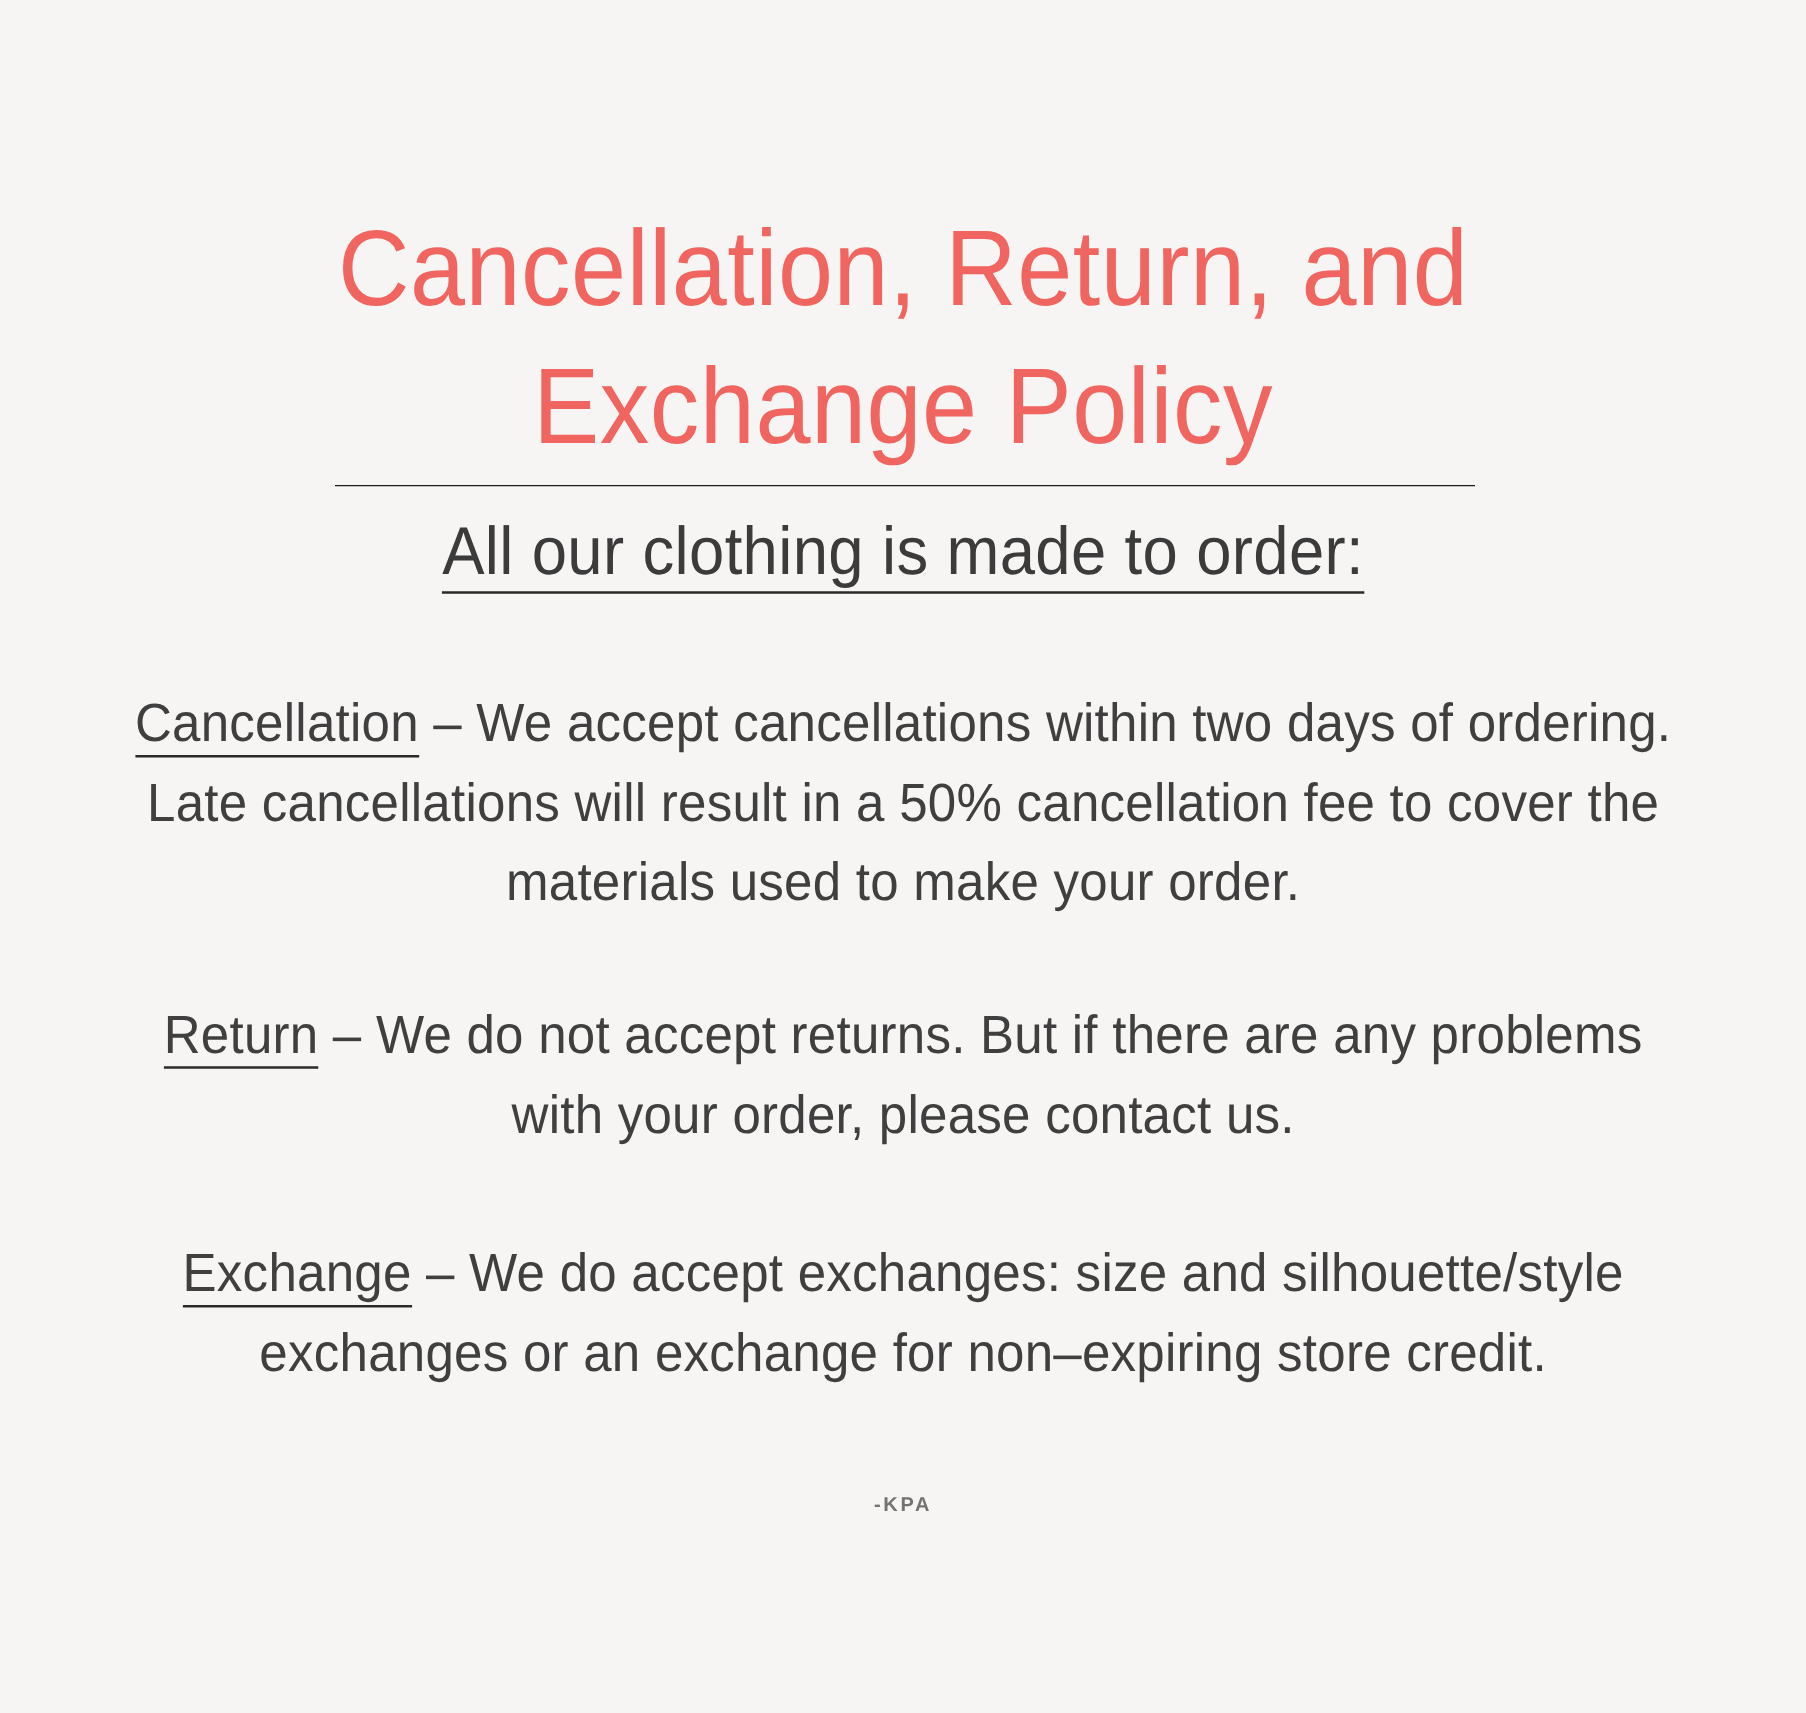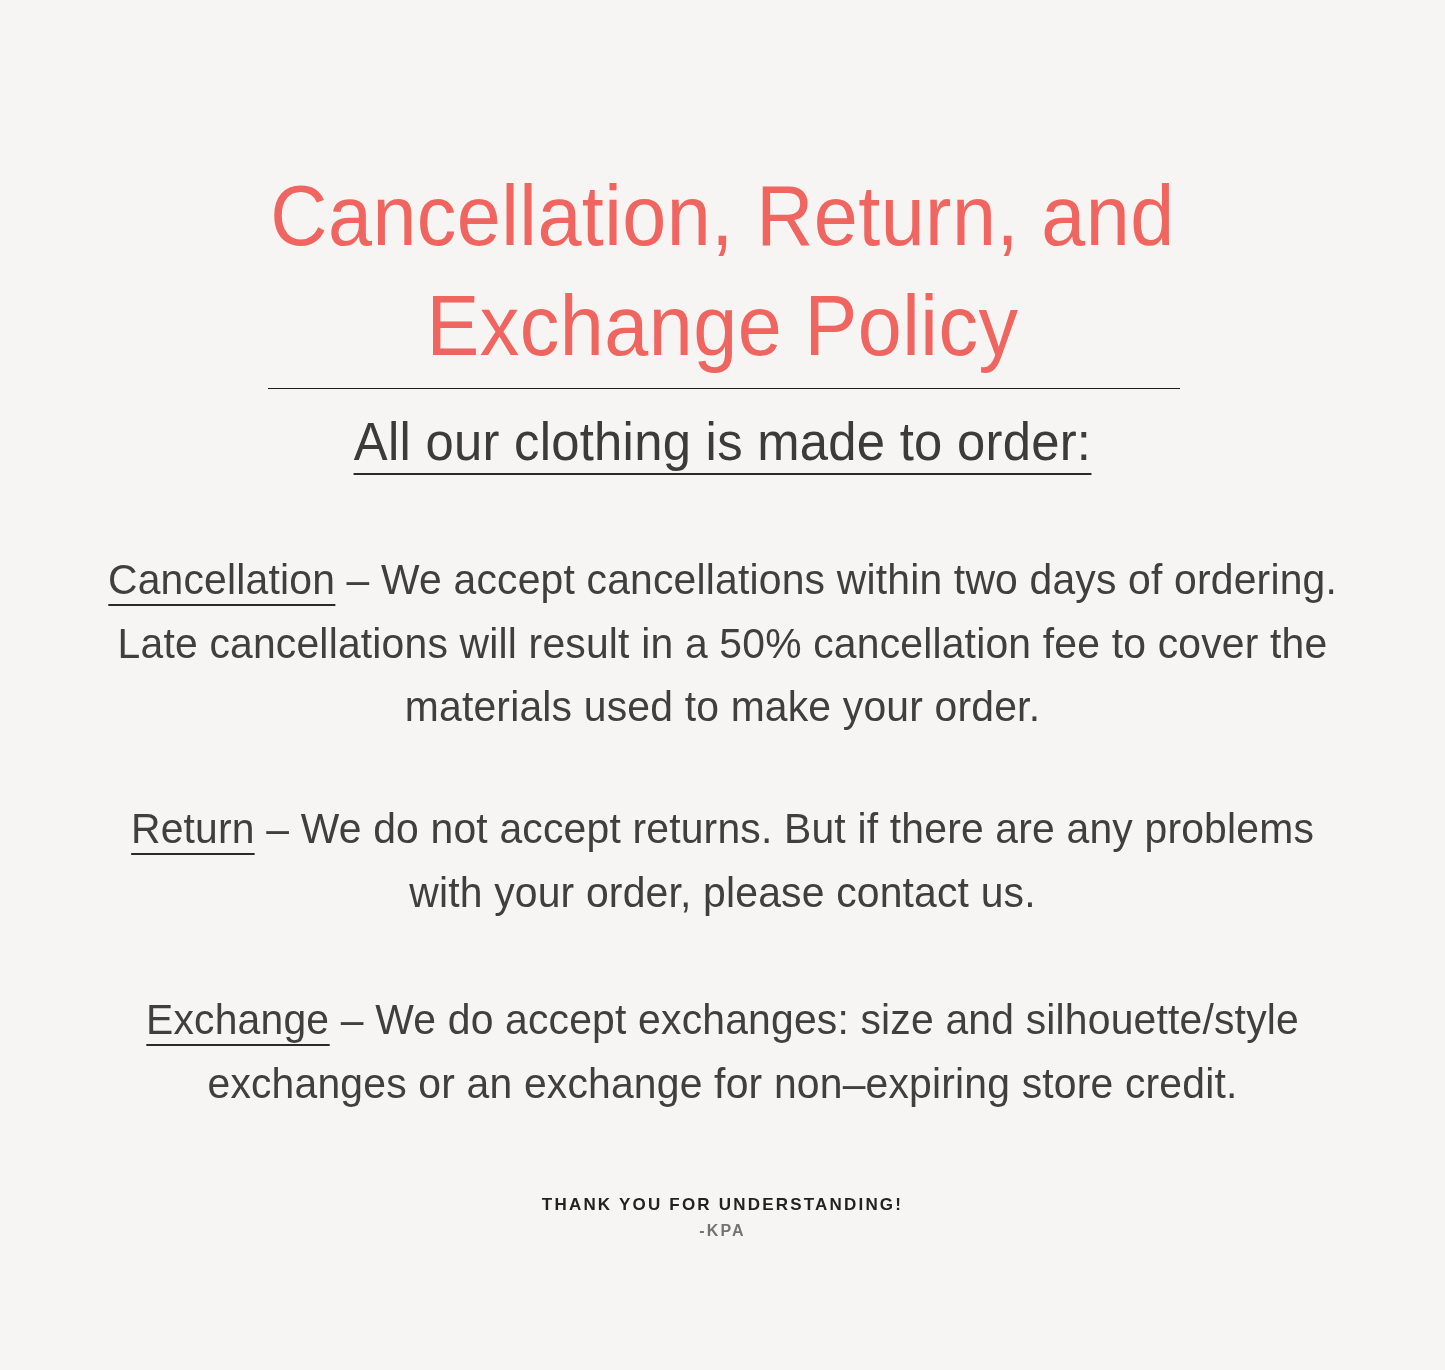--- a/index.html
+++ b/index.html
@@ -128,17 +128,16 @@
 
   <div class="body-block para-return">
     <span class="lead">Return</span><span> – </span><span>We do not accept returns. But if there are any problems with your order, please contact us.</span>
   </div>
 
   <div class="body-block para-exchange">
     <span class="lead">Exchange</span><span> – </span><span>We do accept exchanges: size and silhouette/style exchanges or an exchange for non–expiring store credit.</span>
   </div>
 
   <div class="footer">
-    <div class="footer-line1">THANK YOU FOR UNDERSTANDING!</div>
     <div class="footer-line2">-KPA</div>
   </div>
 
 </div>
 
 </body></html>

